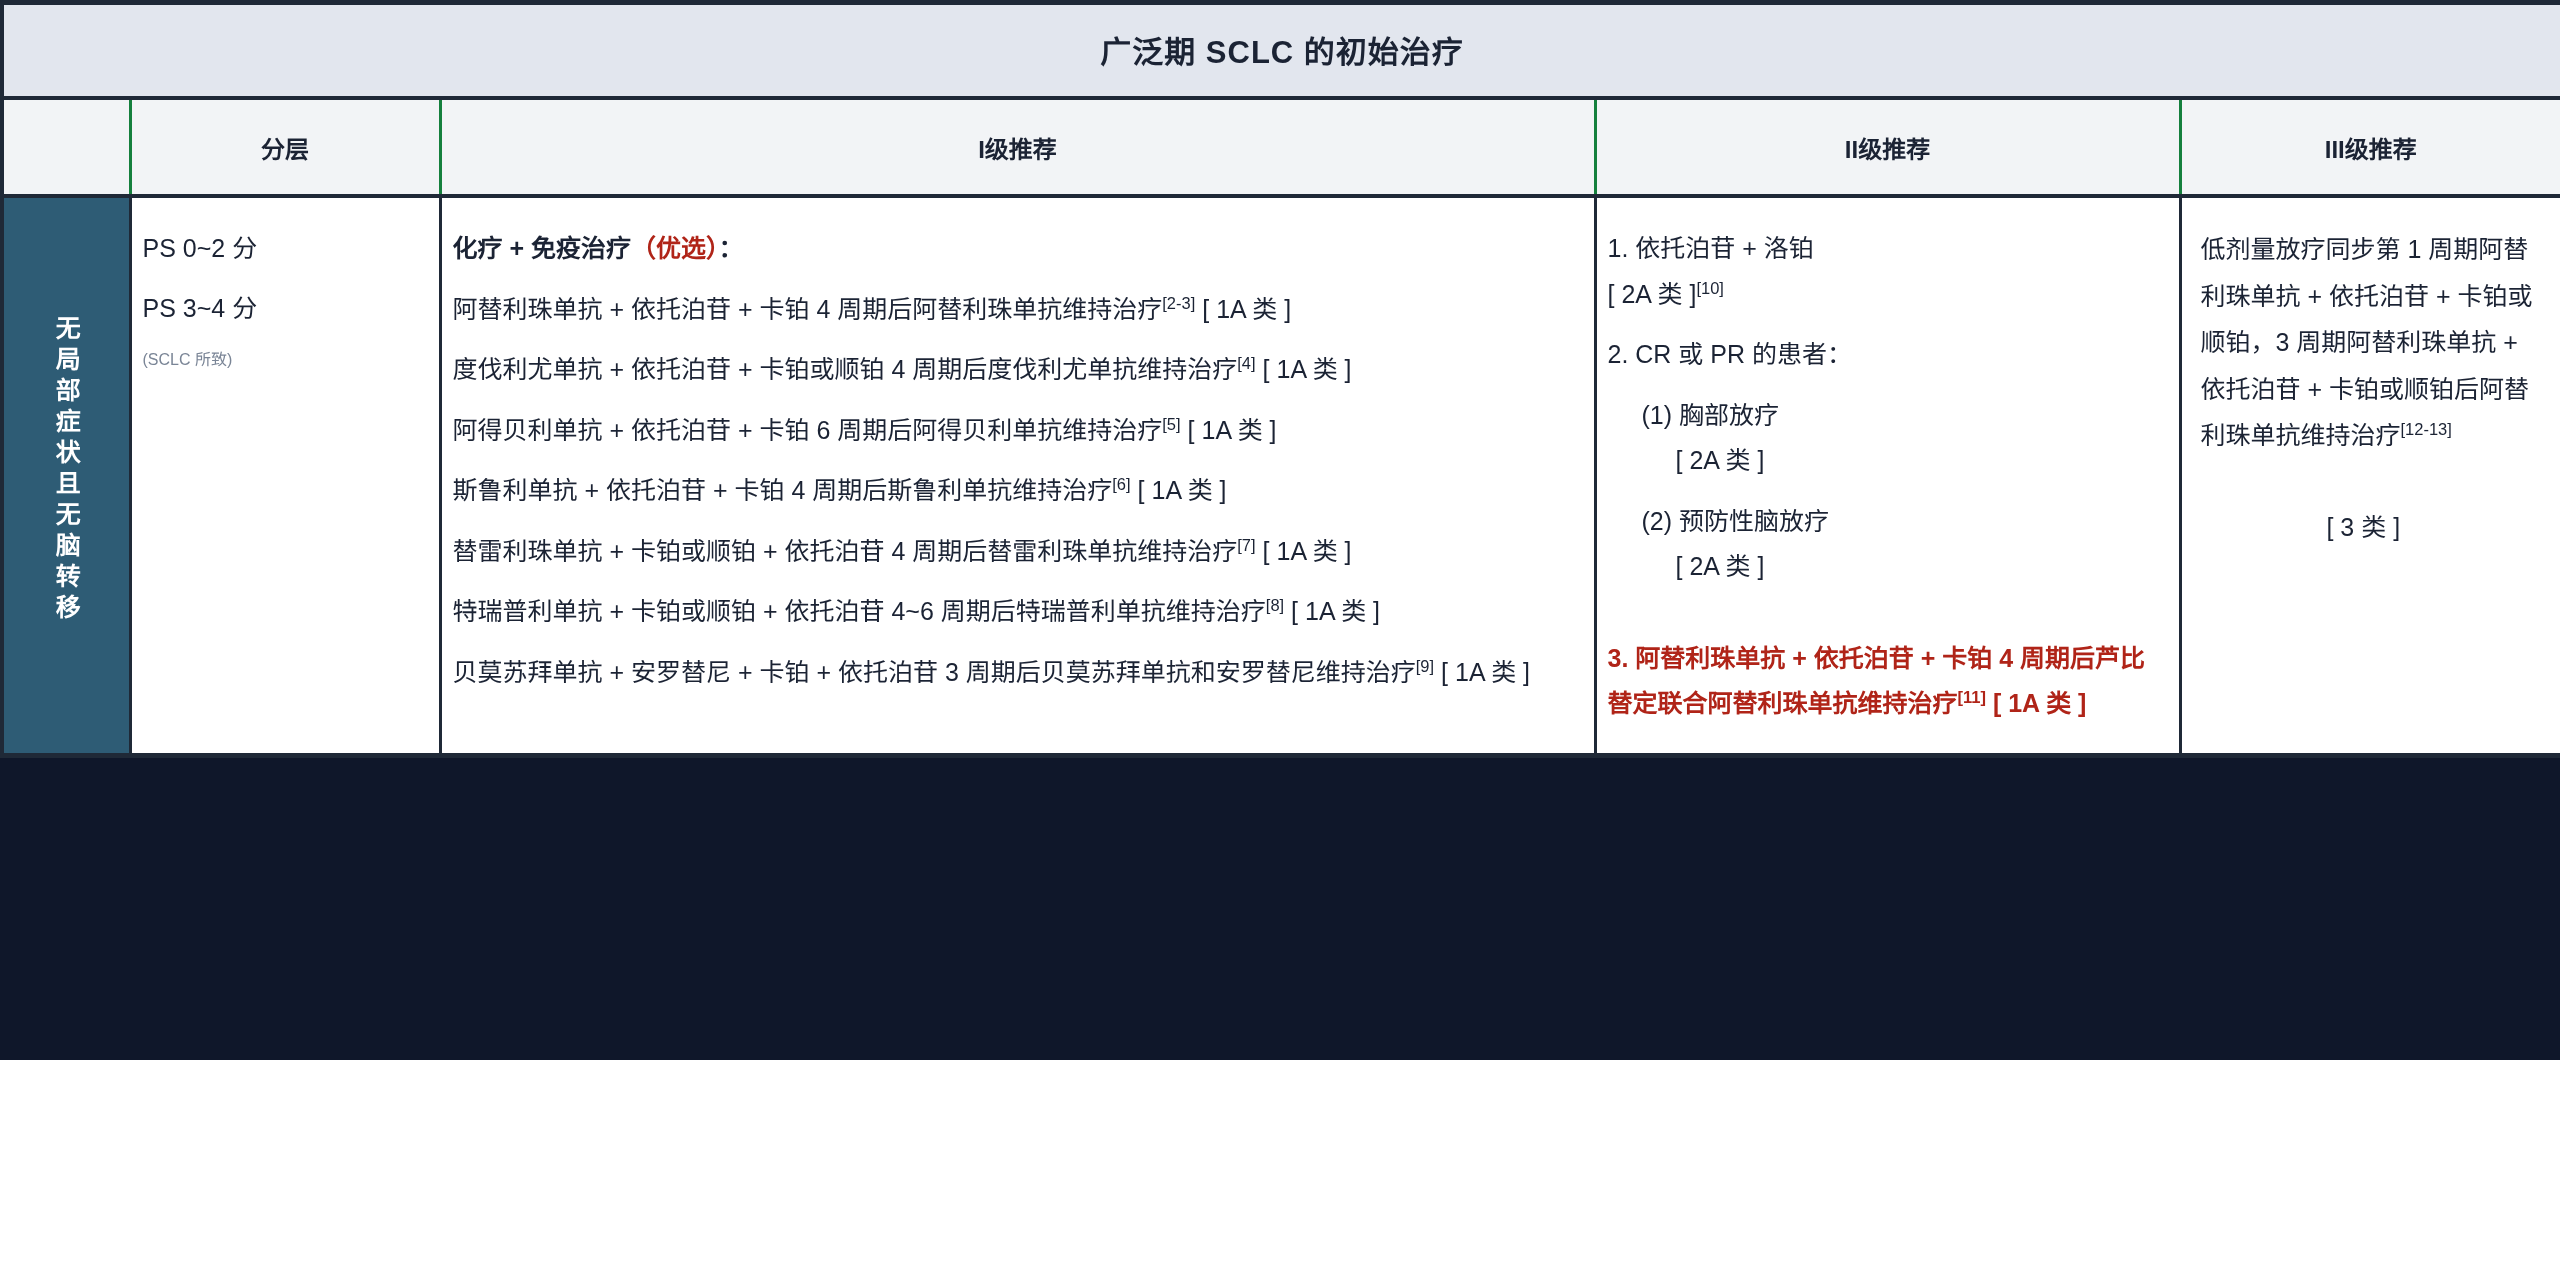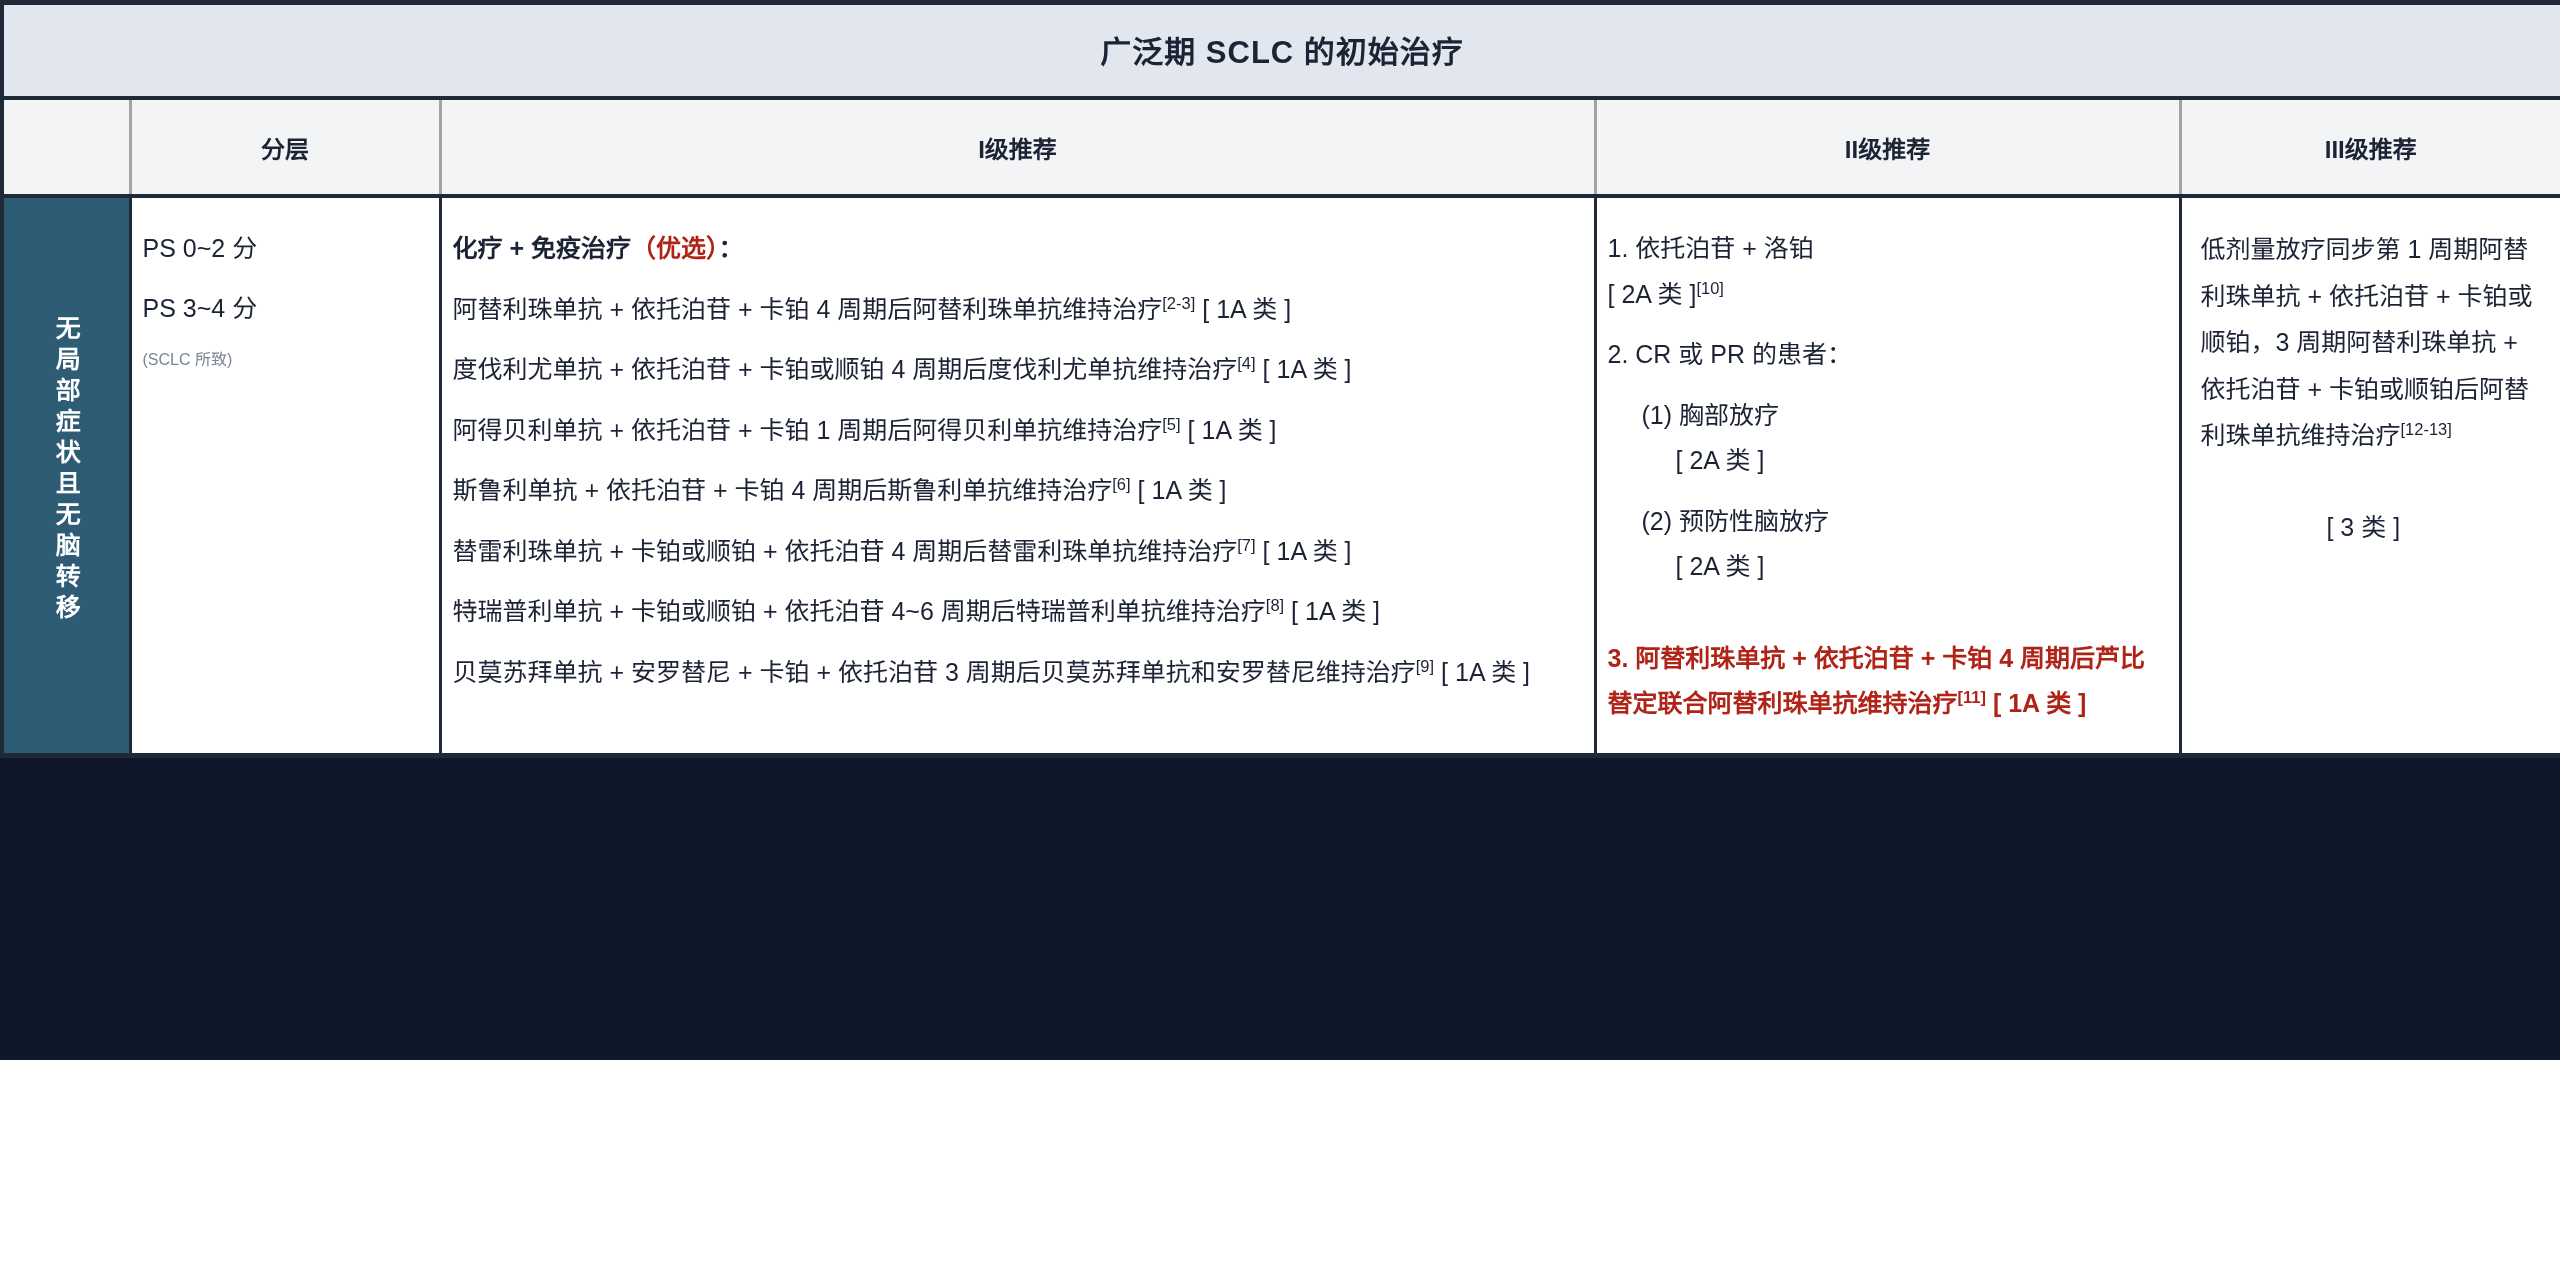--- a/index.html
+++ b/index.html
@@ -45,21 +45,21 @@
     background: #f2f4f6;
     color: #1b2334;
     font-size: 24px;
     font-weight: bold;
     text-align: center;
     vertical-align: middle;
     padding: 26px 8px;
     height: 98px;
     border-bottom: 4px solid #1f2937;
   }
-  tr.head-row > th.cell-sep { border-right: 3px solid #a3a3a3; }
+  tr.head-row > th.cell-sep { border-right: 3px solid #15803d; }
   tr.head-row > th.edge-l   { border-left: 4px solid #1f2937; }
   tr.head-row > th.edge-r   { border-right: 4px solid #1f2937; }
 
   
   td.vert-label {
     background: #2e5c75;
     color: #ffffff;
     width: 128px;
     font-size: 25px;
     font-weight: bold;
@@ -153,21 +153,21 @@
             <span>化疗 + 免疫治疗</span><span class="red">（优选）</span><span>：</span>
           </div>
 
           <div class="block">
             <span>阿替利珠单抗 + 依托泊苷 + 卡铂 4 周期后阿替利珠单抗维持治疗</span><span class="sup">[2-3]</span> <span>[ 1A 类 ]</span>
           </div>
           <div class="block">
             <span>度伐利尤单抗 + 依托泊苷 + 卡铂或顺铂 4 周期后度伐利尤单抗维持治疗</span><span class="sup">[4]</span> <span>[ 1A 类 ]</span>
           </div>
           <div class="block">
-            <span>阿得贝利单抗 + 依托泊苷 + 卡铂 1 周期后阿得贝利单抗维持治疗</span><span class="sup">[5]</span> <span>[ 1A 类 ]</span>
+            <span>阿得贝利单抗 + 依托泊苷 + 卡铂 6 周期后阿得贝利单抗维持治疗</span><span class="sup">[5]</span> <span>[ 1A 类 ]</span>
           </div>
           <div class="block">
             <span>斯鲁利单抗 + 依托泊苷 + 卡铂 4 周期后斯鲁利单抗维持治疗</span><span class="sup">[6]</span> <span>[ 1A 类 ]</span>
           </div>
           <div class="block">
             <span>替雷利珠单抗 + 卡铂或顺铂 + 依托泊苷 4 周期后替雷利珠单抗维持治疗</span><span class="sup">[7]</span> <span>[ 1A 类 ]</span>
           </div>
           <div class="block">
             <span>特瑞普利单抗 + 卡铂或顺铂 + 依托泊苷 4~6 周期后特瑞普利单抗维持治疗</span><span class="sup">[8]</span> <span>[ 1A 类 ]</span>
           </div>

